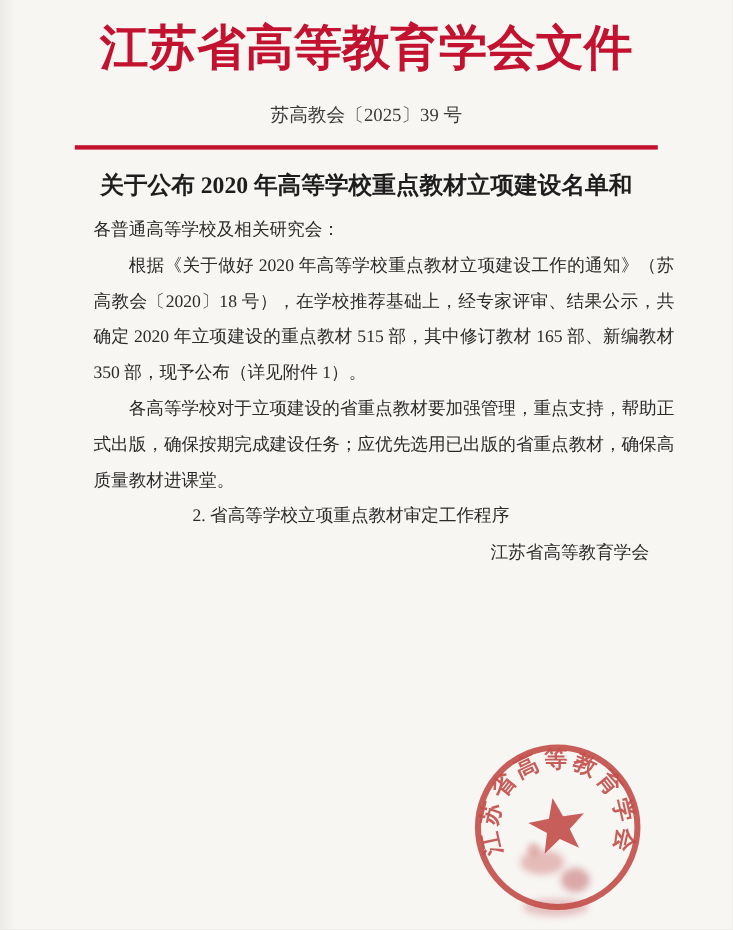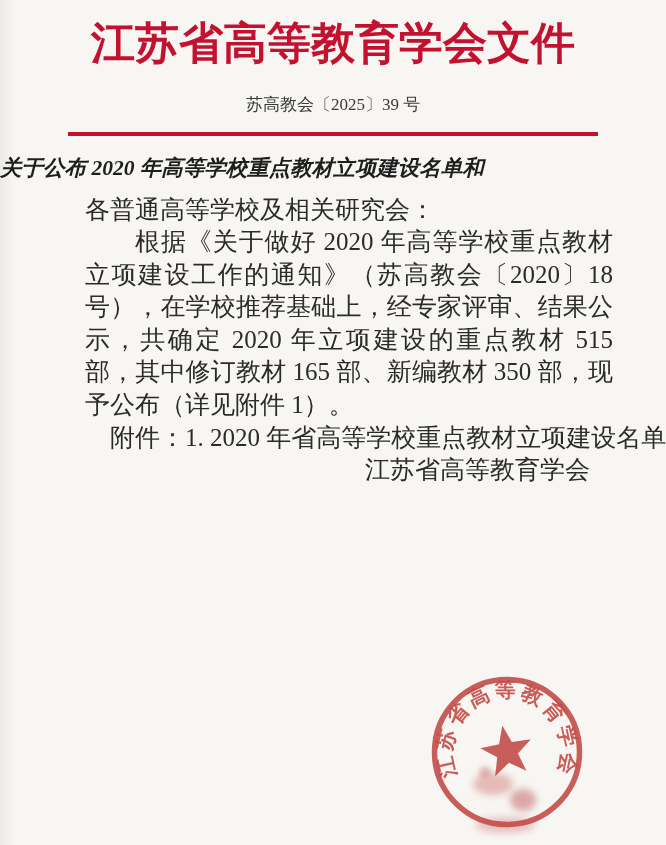--- a/index.html
+++ b/index.html
@@ -29,30 +29,29 @@
     line-height: 22px;
     color: #3a3a3a;
   }
   .red-line {
     width: 530px; height: 3.5px;
     margin: 16px auto 0 auto;
     background: #c3122f;
   }
   .doc-title {
     margin-top: 12px;
-    text-align: left;
+    text-align: center;
     font-weight: bold;
     font-size: 21.5px;
     line-height: 40px;
     color: #1e1e1e;
-    font-style: italic;
   }
   .content {
     padding: 0 53px 0 85px;
-    font-size: 25px;
+    font-size: 16px;
     line-height: 32.6px;
   }
   .salutation { margin-top: 6px; }
   .content p {
     margin: 0;
     text-indent: 2em;
     text-align: justify;
   }
   .attachments { padding-left: 25px; }
   .att-line { white-space: nowrap; }
@@ -81,25 +80,24 @@
   <div class="red-line"></div>
 
   <div class="doc-title">
     <div>关于公布 2020 年高等学校重点教材立项建设名单和</div>
   </div>
 
   <div class="content">
     <div class="salutation">各普通高等学校及相关研究会：</div>
 
     <p>根据《关于做好 2020 年高等学校重点教材立项建设工作的通知》（苏高教会〔2020〕18 号），在学校推荐基础上，经专家评审、结果公示，共确定 2020 年立项建设的重点教材 515 部，其中修订教材 165 部、新编教材 350 部，现予公布（详见附件 1）。</p>
+    <p>各高等学校对于立项建设的省重点教材要加强管理，重点支持，帮助正式出版，确保按期完成建设任务；应优先选用已出版的省重点教材，确保高质量教材进课堂。</p>
 
     <div class="attachments">
-      <div class="att-line first">
-        <span>附件：</span><span>1. 2020 年省高等学校重点教材立项建设名单</span>
-      </div>
+      <div class="att-line rest">2. 省高等学校立项重点教材审定工作程序</div>
     </div>
 
     <div class="signature">
       <div class="sig-org">江苏省高等教育学会</div>
     </div>
   </div>
 
   <svg class="seal" viewBox="0 0 160 170" xmlns="http://www.w3.org/2000/svg">
     <defs>
       <filter id="blur1" x="-50%" y="-50%" width="200%" height="200%">

